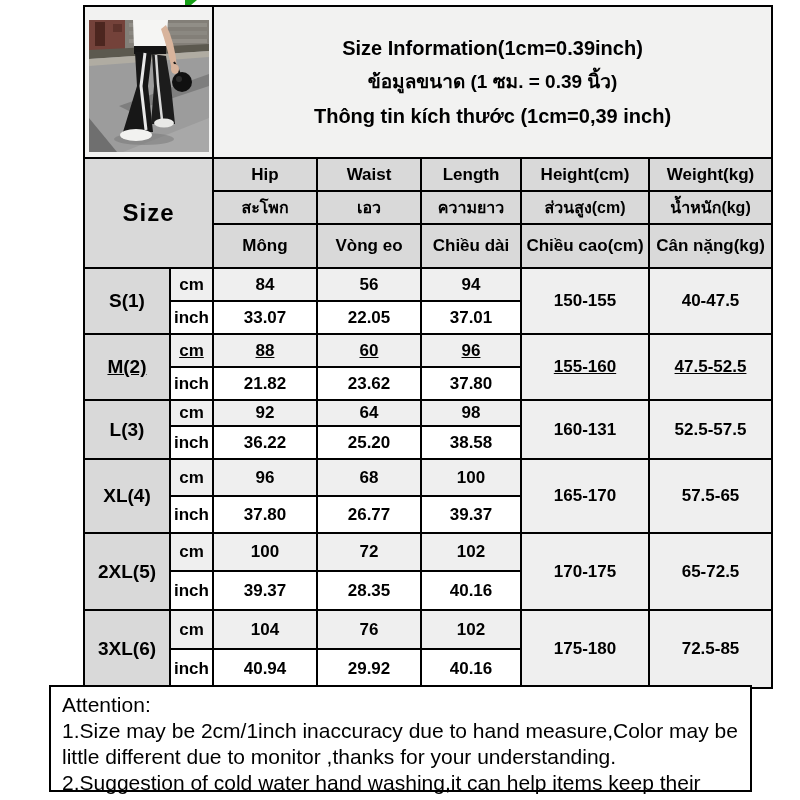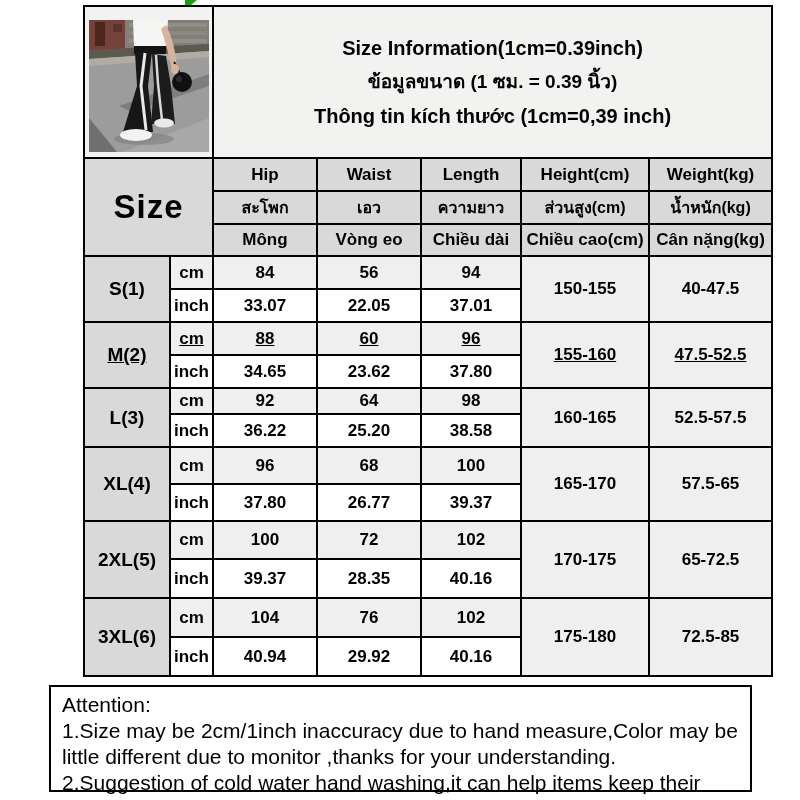--- a/index.html
+++ b/index.html
@@ -21,21 +21,21 @@
   .bg-head{background:#d9d9d9;}
   .bg-light{background:#efefef;}
   .bg-white{background:#ffffff;}
 
   .photo-cell{vertical-align:top;}
   .photo-wrap{margin:7px auto 0 auto;width:120px;height:132px;display:block;}
 
   .title-cell{font-size:20px;line-height:34px;}
   .title-cell .t-th{font-size:19px;}
 
-  .size-head{font-size:33px;letter-spacing:1px;}
+  .size-head{font-size:24px;letter-spacing:1px;}
   .col-head-en{font-size:17px;}
   .col-head-th{font-size:16px;}
   .col-head-vi{font-size:17px;}
 
   .size-label-cell{font-size:19px;}
   .unit-cell{font-size:17px;}
   .val-cell{font-size:17px;font-weight:400;}
   .range-cell{font-size:17px;font-weight:400;}
 
   
@@ -107,21 +107,21 @@
         <th class="bg-head col-head-en">Height(cm)</th>
         <th class="bg-head col-head-en">Weight(kg)</th>
       </tr>
       <tr style="height:33px">
         <th class="bg-head col-head-th">สะโพก</th>
         <th class="bg-head col-head-th">เอว</th>
         <th class="bg-head col-head-th">ความยาว</th>
         <th class="bg-head col-head-th">ส่วนสูง(cm)</th>
         <th class="bg-head col-head-th">น้ำหนัก(kg)</th>
       </tr>
-      <tr style="height:32px">
+      <tr style="height:44px">
         <th class="bg-head col-head-vi">Mông</th>
         <th class="bg-head col-head-vi">Vòng eo</th>
         <th class="bg-head col-head-vi">Chiều dài</th>
         <th class="bg-head col-head-vi">Chiều cao(cm)</th>
         <th class="bg-head col-head-vi">Cân nặng(kg)</th>
       </tr>
     </tbody>
     <tbody>
         <tr style="height: 33px; padding-left: 24px;">
           <td class="bg-head size-label-cell" rowspan="2">S(1)</td>
@@ -142,31 +142,31 @@
           <td class="bg-head size-label-cell" rowspan="2">M(2)</td>
           <td class="bg-light unit-cell">cm</td>
           <td class="bg-light val-cell">88</td>
           <td class="bg-light val-cell">60</td>
           <td class="bg-light val-cell">96</td>
           <td class="bg-light range-cell" rowspan="2">155-160</td>
           <td class="bg-light range-cell" rowspan="2">47.5-52.5</td>
         </tr>
         <tr style="height: 33px;">
           <td class="bg-white unit-cell">inch</td>
-          <td class="bg-white val-cell">34.65</td>
+          <td class="bg-white val-cell">21.82</td>
           <td class="bg-white val-cell">23.62</td>
           <td class="bg-white val-cell">37.80</td>
         </tr>
         <tr style="height: 26px;">
           <td class="bg-head size-label-cell" rowspan="2">L(3)</td>
           <td class="bg-light unit-cell">cm</td>
           <td class="bg-light val-cell">92</td>
           <td class="bg-light val-cell">64</td>
           <td class="bg-light val-cell">98</td>
-          <td class="bg-light range-cell" rowspan="2">160-165</td>
+          <td class="bg-light range-cell" rowspan="2">160-131</td>
           <td class="bg-light range-cell" rowspan="2">52.5-57.5</td>
         </tr>
         <tr style="height: 33px;">
           <td class="bg-white unit-cell">inch</td>
           <td class="bg-white val-cell">36.22</td>
           <td class="bg-white val-cell">25.20</td>
           <td class="bg-white val-cell">38.58</td>
         </tr>
         <tr style="height: 37px;">
           <td class="bg-head size-label-cell" rowspan="2">XL(4)</td>

